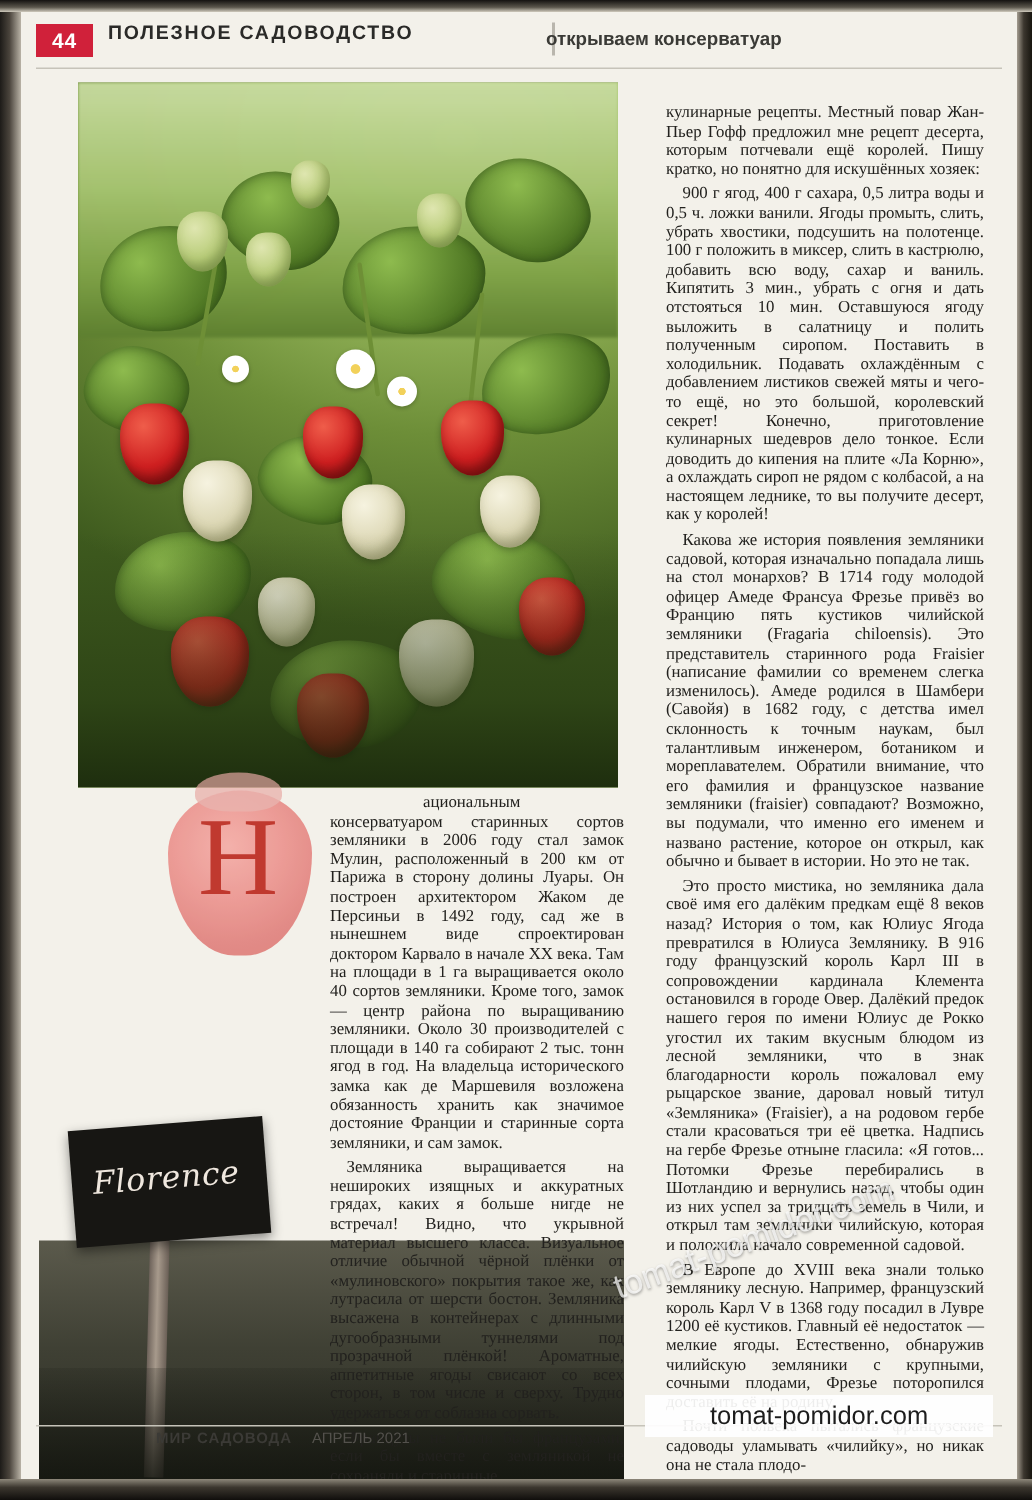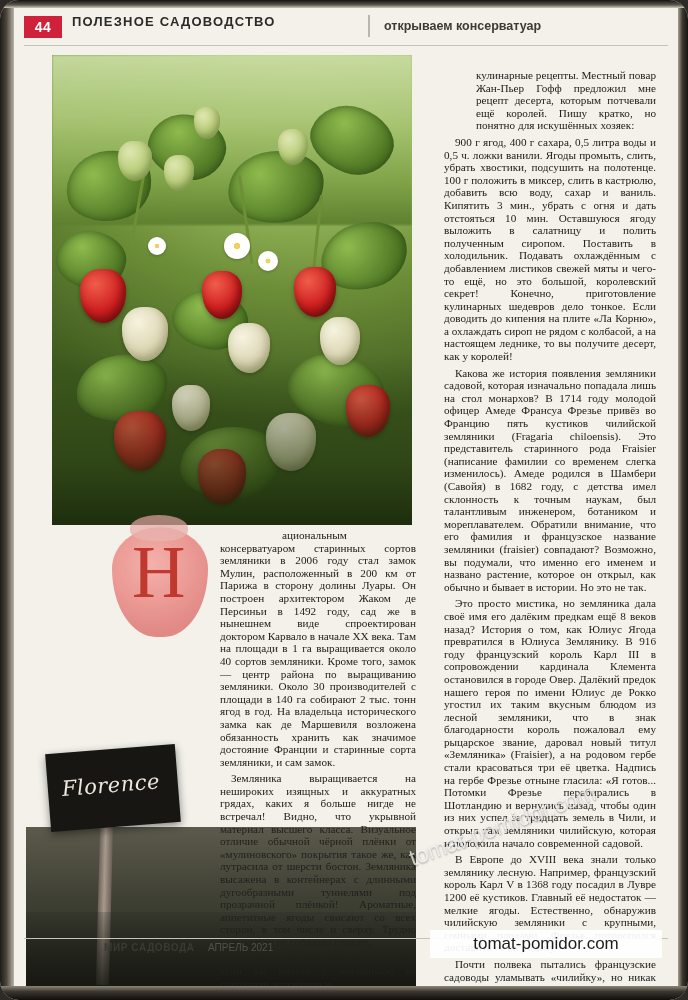--- a/index.html
+++ b/index.html
@@ -5,21 +5,20 @@
   html,body{margin:0;padding:0;}
   body{
     width:688px;height:1000px;overflow:hidden;
     background:#2e2b26;
     font-family:"Liberation Serif", serif;
   }
   #page{
     position:relative;width:688px;height:1000px;
     background:#efece4;
     overflow:hidden;
-    border-radius:19px;
   }
   
   .edge-left{position:absolute;left:0;top:0;width:14px;height:1000px;
     background:linear-gradient(90deg,#1d1b18 0%,#4a443c 45%,#b9b3a6 100%);z-index:40;}
   .edge-right{position:absolute;right:0;top:0;width:10px;height:1000px;
     background:linear-gradient(270deg,#17150f 0%,#3c372f 55%,#a49d90 100%);z-index:40;}
   .edge-top{position:absolute;left:0;top:0;width:688px;height:8px;
     background:linear-gradient(180deg,#141210 0%,#5b564c 60%,#cfcabd 100%);z-index:40;}
   .edge-bottom{position:absolute;left:0;bottom:0;width:688px;height:14px;
     background:linear-gradient(0deg,#100e0c 0%,#3b362e 60%,#8d877a 100%);z-index:40;}
@@ -44,21 +43,21 @@
   .head-title{
     position:absolute;left:60px;top:2px;
     font-family:"Liberation Sans",sans-serif;
     font-size:13px;font-weight:bold;letter-spacing:1.2px;
     color:#2a2a28;
   }
   .head-sep{
     position:absolute;left:356px;top:3px;width:2px;height:22px;background:#b9b6ad;
   }
   .head-sub{
-    position:absolute;left:372px;top:7px;
+    position:absolute;left:352px;top:7px;
     font-family:"Liberation Sans",sans-serif;
     font-size:12.5px;font-weight:bold;color:#3a3a36;
   }
   .head-rule{
     position:absolute;left:12px;top:33px;width:644px;height:1px;background:#c6c3b9;
   }
 
   
   .photo{
     position:absolute;left:40px;top:48px;width:360px;height:470px;
@@ -139,21 +138,21 @@
     color:#22211e;
     text-align:justify;
     text-justify:inter-word;
     hyphens:auto;
   }
   .col p{margin:0 0 4px 0;text-indent:11px;}
   .col-left{left:208px;top:522px;width:196px;}
   .col-right{left:432px;top:62px;width:212px;}
 
   .footer{
-    position:absolute;left:0;bottom:26px;width:552px;height:22px;
+    position:absolute;left:0;bottom:14px;width:552px;height:22px;
   }
   .foot-rule{position:absolute;left:12px;top:0;width:644px;height:1px;background:#c6c3b9;}
   .foot-text{
     position:absolute;left:92px;top:4px;
     font-family:"Liberation Sans",sans-serif;font-size:10px;
     letter-spacing:.6px;color:#3b3a36;font-weight:bold;
   }
   .foot-date{
     position:absolute;left:196px;top:4px;
     font-family:"Liberation Sans",sans-serif;font-size:10px;color:#53514c;
@@ -245,21 +244,21 @@
     <div class="dropberry"></div>
     <div class="dropcap">Н</div>
 
     <div class="col col-left">
       <p style="text-indent:62px;">ациональным консерватуаром старинных сортов земляники в 2006 году стал замок Мулин, расположенный в 200 км от Парижа в сторону долины Луары. Он построен архитектором Жаком де Персиньи в 1492 году, сад же в нынешнем виде спроектирован доктором Карвало в начале XX века. Там на площади в 1 га выращивается около 40 сортов земляники. Кроме того, замок — центр района по выращиванию земляники. Около 30 производителей с площади в 140 га собирают 2 тыс. тонн ягод в год. На владельца исторического замка как де Маршевиля возложена обязанность хранить как значимое достояние Франции и старинные сорта земляники, и сам замок.</p>
       <p>Земляника выращивается на нешироких изящных и аккуратных грядах, каких я больше нигде не встречал! Видно, что укрывной материал высшего класса. Визуальное отличие обычной чёрной плёнки от «мулиновского» покрытия такое же, как лутрасила от шерсти бостон. Земляника высажена в контейнерах с длинными дугообразными туннелями под прозрачной плёнкой! Ароматные, аппетитные ягоды свисают со всех сторон, в том числе и сверху. Трудно удержаться от соблазна сорвать.</p>
       <p>Французы не были бы французами, если бы вместе с земляникой не сохраняли и старинные</p>
     </div>
 
     <div class="col col-right">
-      <p style="text-indent:0;margin-left:32px;">кулинарные рецепты. Местный повар Жан-Пьер Гофф предложил мне рецепт десерта, которым потчевали ещё королей. Пишу кратко, но понятно для искушённых хозяек:</p>
+      <p style="text-indent:0;">кулинарные рецепты. Местный повар Жан-Пьер Гофф предложил мне рецепт десерта, которым потчевали ещё королей. Пишу кратко, но понятно для искушённых хозяек:</p>
       <p>900 г ягод, 400 г сахара, 0,5 литра воды и 0,5 ч. ложки ванили. Ягоды промыть, слить, убрать хвостики, подсушить на полотенце. 100 г положить в миксер, слить в кастрюлю, добавить всю воду, сахар и ваниль. Кипятить 3 мин., убрать с огня и дать отстояться 10 мин. Оставшуюся ягоду выложить в салатницу и полить полученным сиропом. Поставить в холодильник. Подавать охлаждённым с добавлением листиков свежей мяты и чего-то ещё, но это большой, королевский секрет! Конечно, приготовление кулинарных шедевров дело тонкое. Если доводить до кипения на плите «Ла Корню», а охлаждать сироп не рядом с колбасой, а на настоящем леднике, то вы получите десерт, как у королей!</p>
       <p>Какова же история появления земляники садовой, которая изначально попадала лишь на стол монархов? В 1714 году молодой офицер Амеде Франсуа Фрезье привёз во Францию пять кустиков чилийской земляники (Fragaria chiloensis). Это представитель старинного рода Fraisier (написание фамилии со временем слегка изменилось). Амеде родился в Шамбери (Савойя) в 1682 году, с детства имел склонность к точным наукам, был талантливым инженером, ботаником и мореплавателем. Обратили внимание, что его фамилия и французское название земляники (fraisier) совпадают? Возможно, вы подумали, что именно его именем и названо растение, которое он открыл, как обычно и бывает в истории. Но это не так.</p>
       <p>Это просто мистика, но земляника дала своё имя его далёким предкам ещё 8 веков назад? История о том, как Юлиус Ягода превратился в Юлиуса Землянику. В 916 году французский король Карл III в сопровождении кардинала Клемента остановился в городе Овер. Далёкий предок нашего героя по имени Юлиус де Рокко угостил их таким вкусным блюдом из лесной земляники, что в знак благодарности король пожаловал ему рыцарское звание, даровал новый титул «Земляника» (Fraisier), а на родовом гербе стали красоваться три её цветка. Надпись на гербе Фрезье отныне гласила: «Я готов... Потомки Фрезье перебирались в Шотландию и вернулись назад, чтобы один из них успел за тридцать земель в Чили, и открыл там земляники чилийскую, которая и положила начало современной садовой.</p>
       <p>В Европе до XVIII века знали только землянику лесную. Например, французский король Карл V в 1368 году посадил в Лувре 1200 её кустиков. Главный её недостаток — мелкие ягоды. Естественно, обнаружив чилийскую земляники с крупными, сочными плодами, Фрезье поторопился доставить её на родину.</p>
       <p>Почти полвека пытались французские садоводы уламывать «чилийку», но никак она не стала плодо-</p>
     </div>
 
     <div class="footer">
       <div class="foot-rule"></div>
       <div class="foot-text">МИР САДОВОДА</div>

